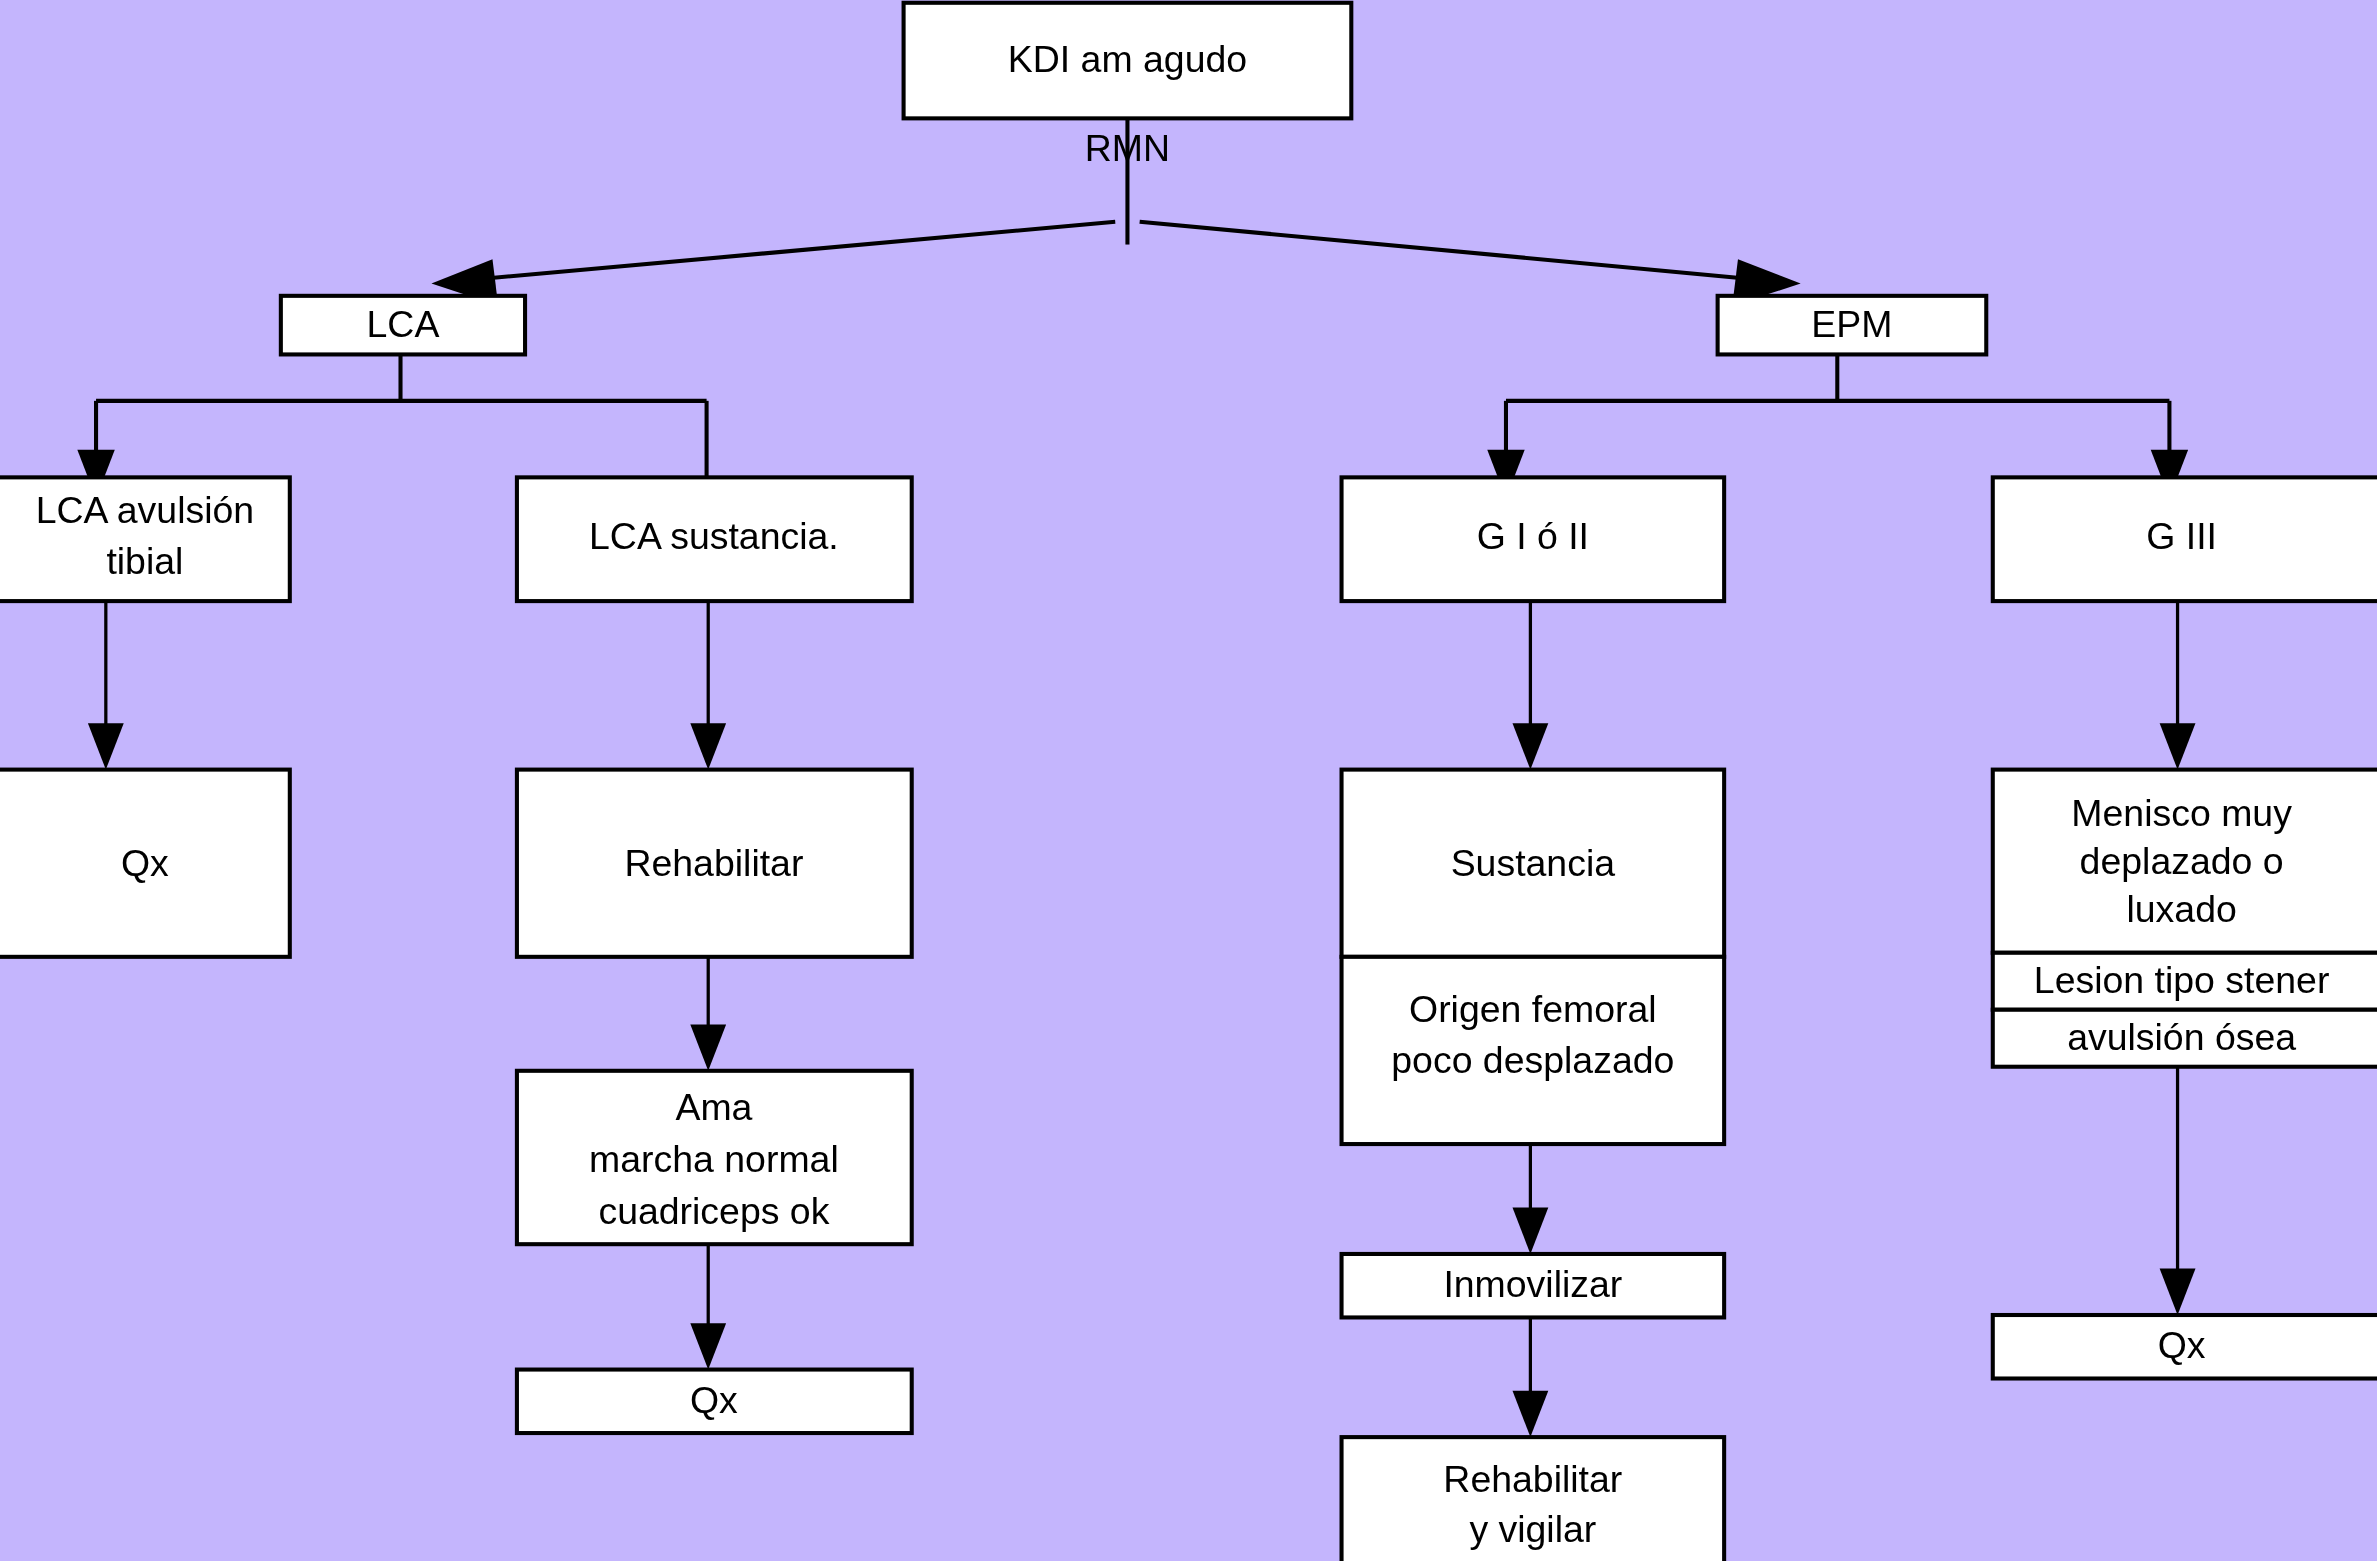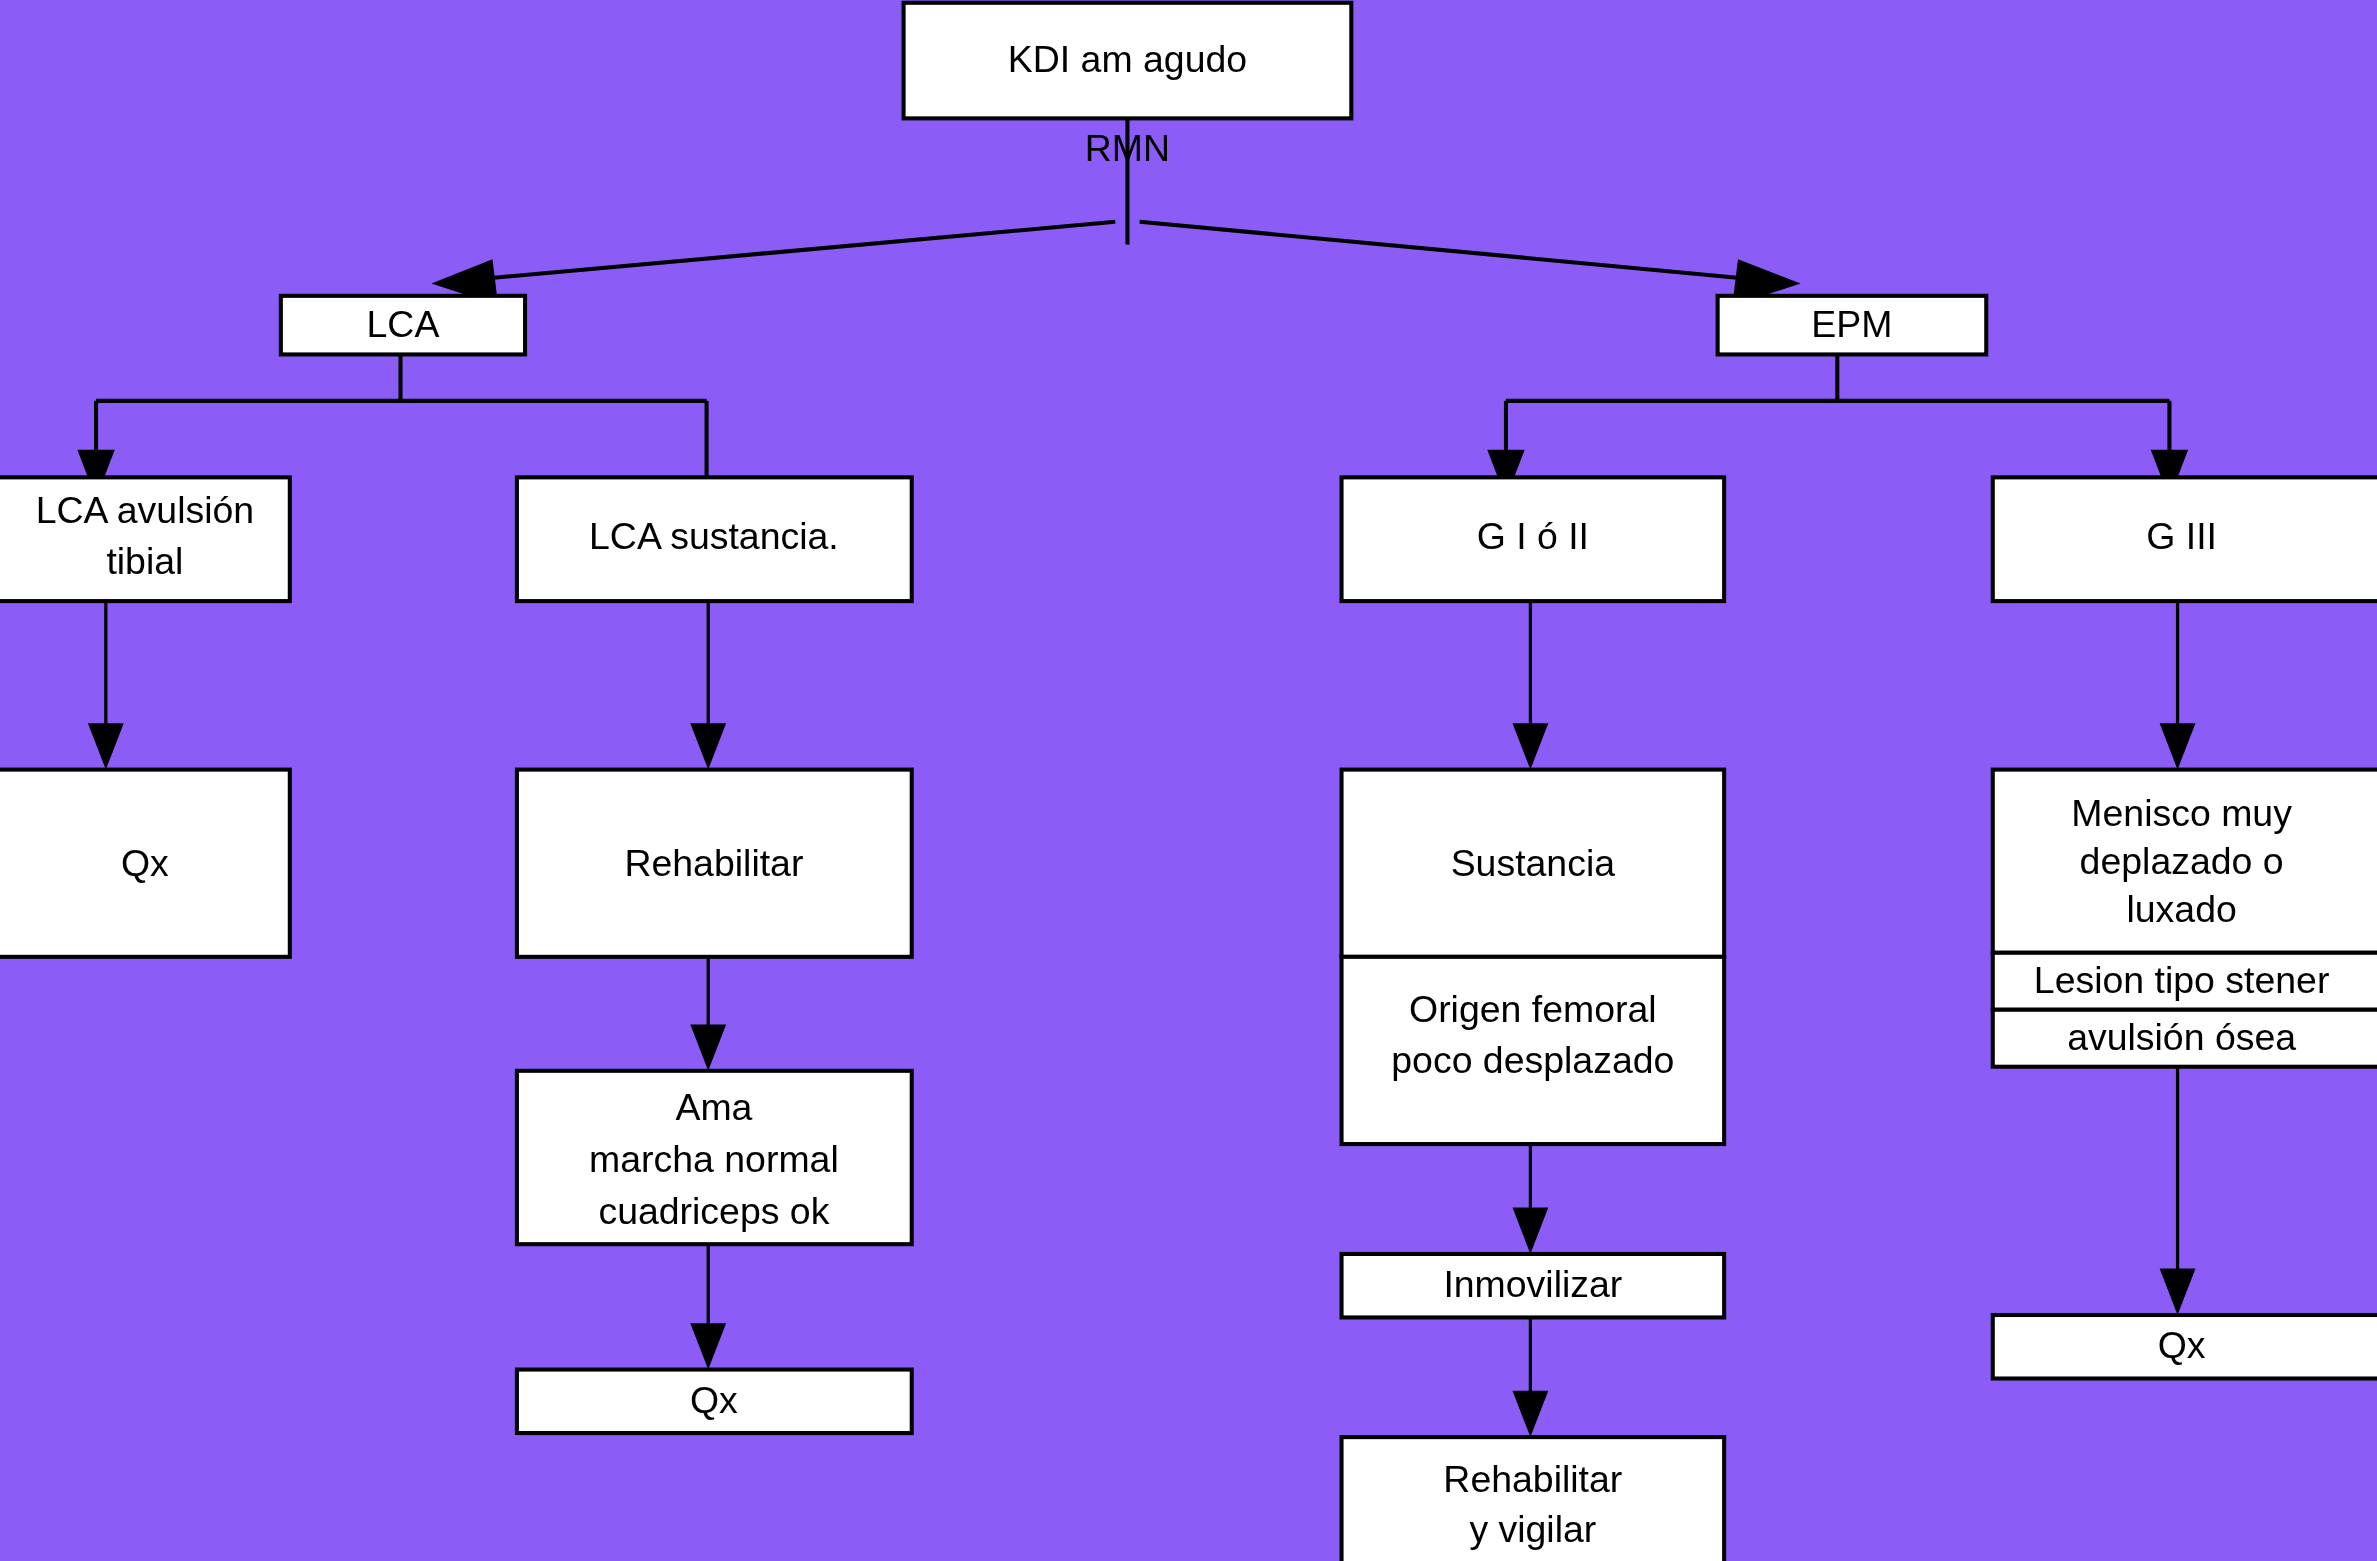--- a/index.html
+++ b/index.html
@@ -5,21 +5,21 @@
 <style>
   html, body {
     margin: 0;
     padding: 0;
     background: #ffffff;
   }
   #flowchart-root {
     position: relative;
     width: 2377px;
     height: 1562px;
-    background: #8b5cf6;
+    background: #c4b5fd;
     font-family: "Liberation Sans", sans-serif;
     overflow: hidden;
   }
   svg.diagram-canvas {
     display: block;
     width: 2377px;
     height: 1562px;
   }
   .node-box {
     fill: #ffffff;

